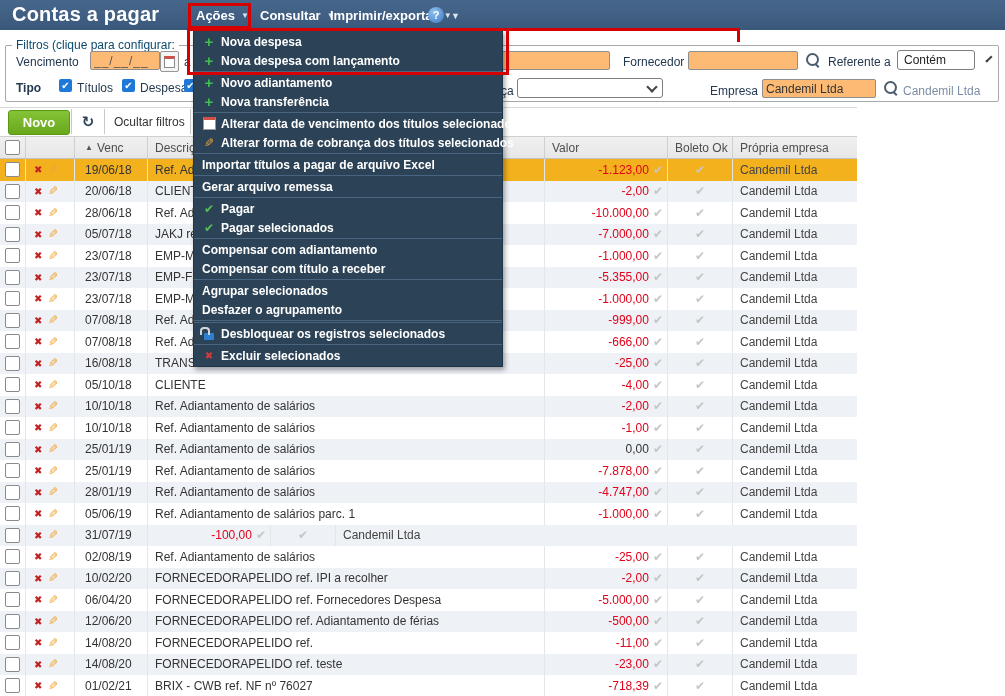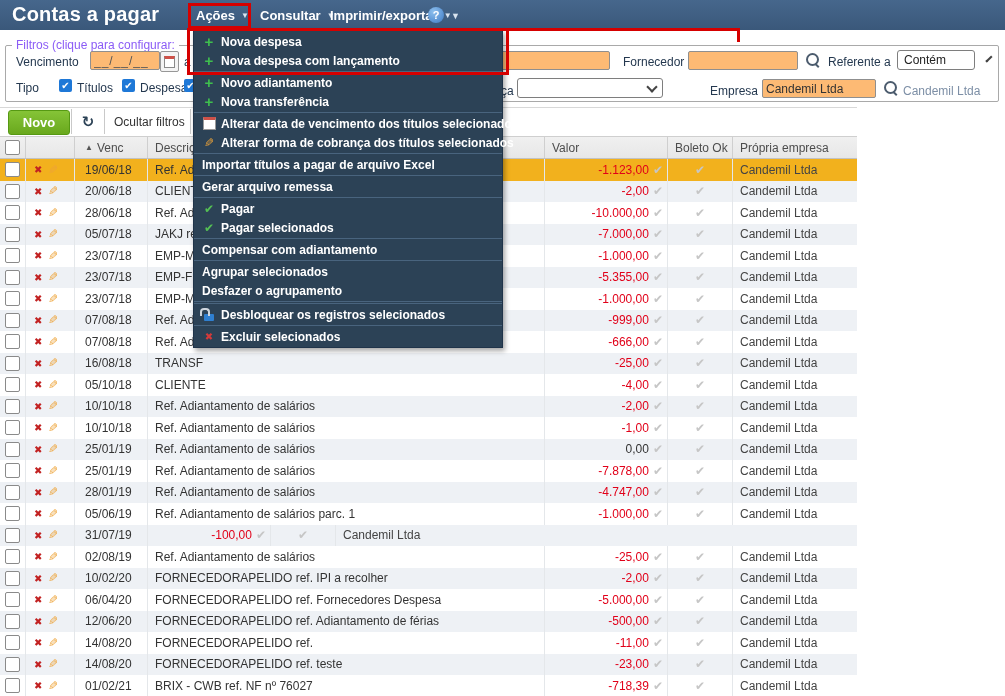--- a/index.html
+++ b/index.html
@@ -16,21 +16,21 @@
      background:radial-gradient(circle at 35% 30%,#8ec0ee,#3c79c4);color:#fff;font-size:11px;font-weight:bold;
      display:flex;align-items:center;justify-content:center;}
   .extra-caret{position:absolute;left:451px;top:11px;font-size:9px;color:#d9e4f0;}
 
   
   .red-rect{position:absolute;border:3px solid #d60000;box-sizing:border-box;z-index:60;pointer-events:none;}
   .red-line{position:absolute;background:#d60000;z-index:60;pointer-events:none;}
 
   
   fieldset.filters{position:absolute;left:5px;top:38px;width:992px;height:62px;border:1px solid #a9a9a9;border-radius:2px;margin:0;padding:0;}
-  fieldset.filters legend{margin-left:6px;padding:0 4px;color:#8b5cf6;font-size:12px;margin-top:31px;}
+  fieldset.filters legend{margin-left:6px;padding:0 4px;color:#0c4a6e;font-size:12px;margin-top:31px;}
   .flabel{position:absolute;color:#24384f;font-size:12px;white-space:nowrap;}
   .finput{position:absolute;height:17px;border:1px solid #8f8f8f;border-radius:2px;background:#fdba74;
       font-family:"Liberation Sans","DejaVu Sans",sans-serif;font-size:12px;color:#333;padding:0 3px;box-sizing:content-box;}
   .cal-btn{position:absolute;width:17px;height:19px;border:1px solid #979797;border-radius:2px;background:#f4f4f4;
       display:flex;align-items:center;justify-content:center;cursor:pointer;}
   .cal-glyph{width:9px;height:8px;background:#fff;border:1px solid #8a8a8a;border-top:3px solid #cf5148;}
   .fake-select{position:absolute;height:20px;border:1px solid #7e7e7e;border-radius:3px;background:#fff;
       display:flex;align-items:center;justify-content:space-between;padding:0 6px;box-sizing:border-box;font-size:12px;color:#222;cursor:pointer;}
   .chev{width:6px;height:6px;border-right:2px solid #444;border-bottom:2px solid #444;transform:rotate(45deg);margin-top:-3px;}
   .cbx{position:absolute;width:13px;height:13px;border-radius:2px;background:#1e78d7;display:flex;align-items:center;justify-content:center;
@@ -123,21 +123,21 @@
 <input class="finput" style="left: 430px; top: 51px; width: 172px;" readonly="">
 <span class="flabel" style="left:623px;top:55px;">Fornecedor</span>
 <input class="finput" style="left: 688px; top: 51px; width: 102px;" readonly="">
 <span class="search-ico" style="left:806px;top:53px;"></span>
 <span class="flabel" style="left:828px;top:55px;">Referente a</span>
 <div class="fake-select" style="left:897px;top:50px;width:78px;gap:42px;">
   <span>Contém</span>
   <span class="chev"></span>
 </div>
 
-<span class="flabel" style="left:16px;top:81px;">Tipo</span>
+<span class="flabel" style="left:16px;top:81px;font-weight:bold;">Tipo</span>
 <span class="cbx" style="left:59px;top:79px;">✔</span>
 <span class="flabel" style="left:77px;top:81px;">Títulos</span>
 <span class="cbx" style="left:122px;top:79px;">✔</span>
 <span class="flabel" style="left:140px;top:81px;">Despesas</span>
 <span class="cbx" style="left:184px;top:79px;">✔</span>
 <span class="flabel" style="left:501px;top:84px;">ça</span>
 <div class="fake-select" style="left:517px;top:78px;width:146px;">
   <span></span>
   <span class="chev"></span>
 </div>
@@ -708,20 +708,24 @@
       <span class="mi ">
         <span class="icon-check">✔</span>
       </span>
       <span>Pagar selecionados</span>
     </div>
     <div class="menu-sep"></div>
     <div class="menu-item">
       <span class="mi none"></span>
       <span>Compensar com adiantamento</span>
     </div>
+    <div class="menu-item">
+      <span class="mi none"></span>
+      <span>Compensar com título a receber</span>
+    </div>
     <div class="menu-sep"></div>
     <div class="menu-item">
       <span class="mi none"></span>
       <span>Agrupar selecionados</span>
     </div>
     <div class="menu-item">
       <span class="mi none"></span>
       <span>Desfazer o agrupamento</span>
     </div>
     <div class="menu-sep"></div>

